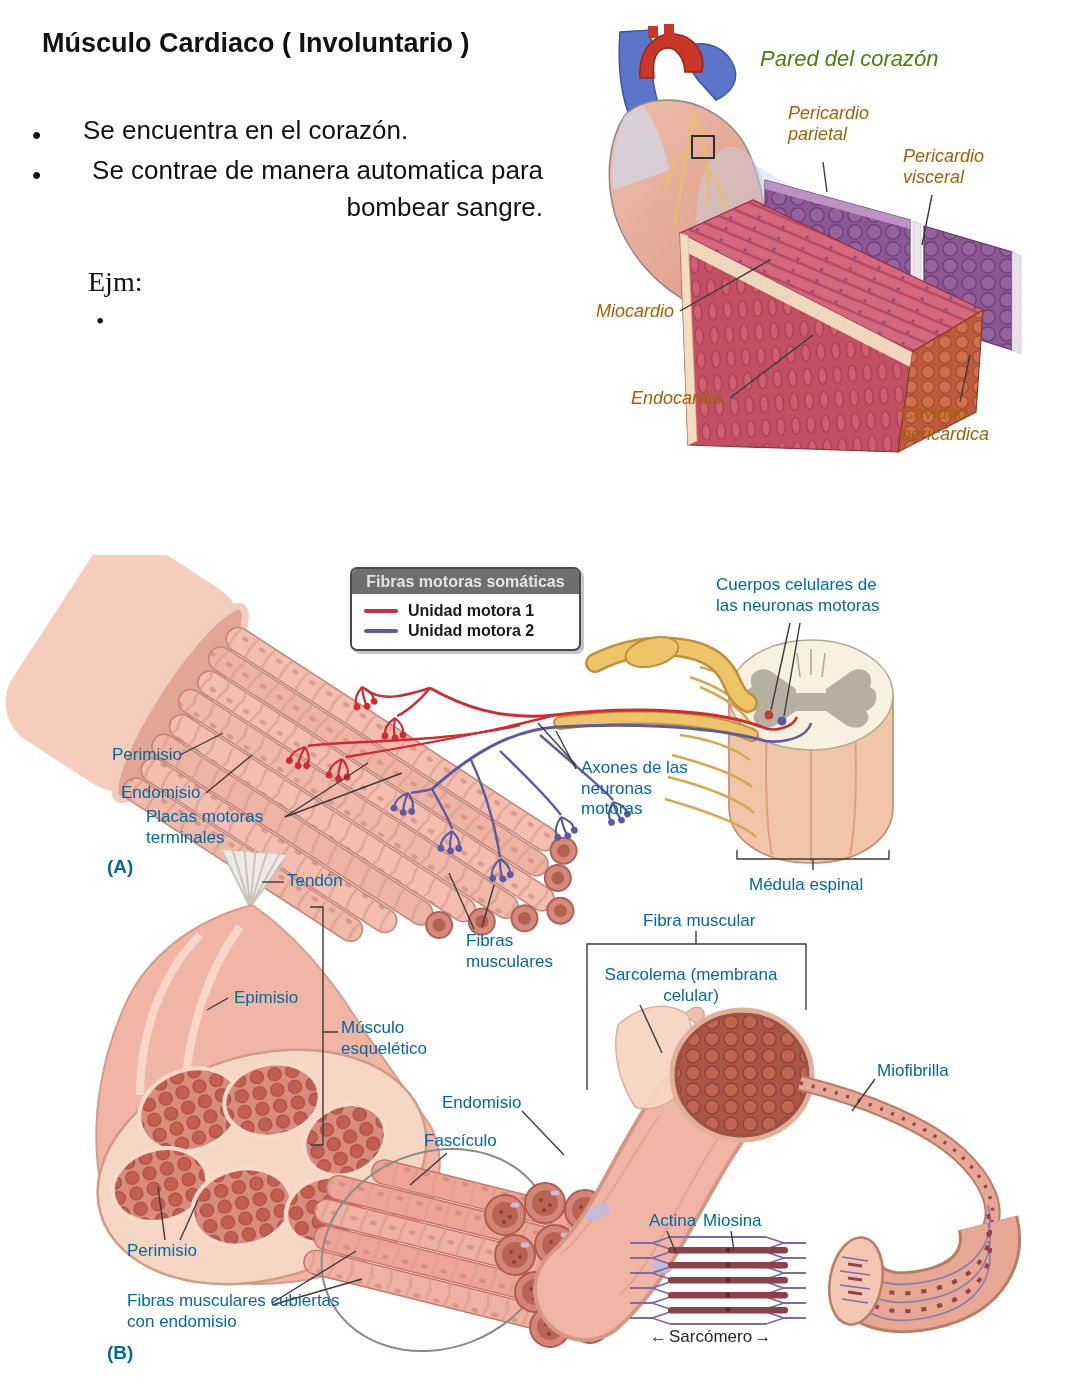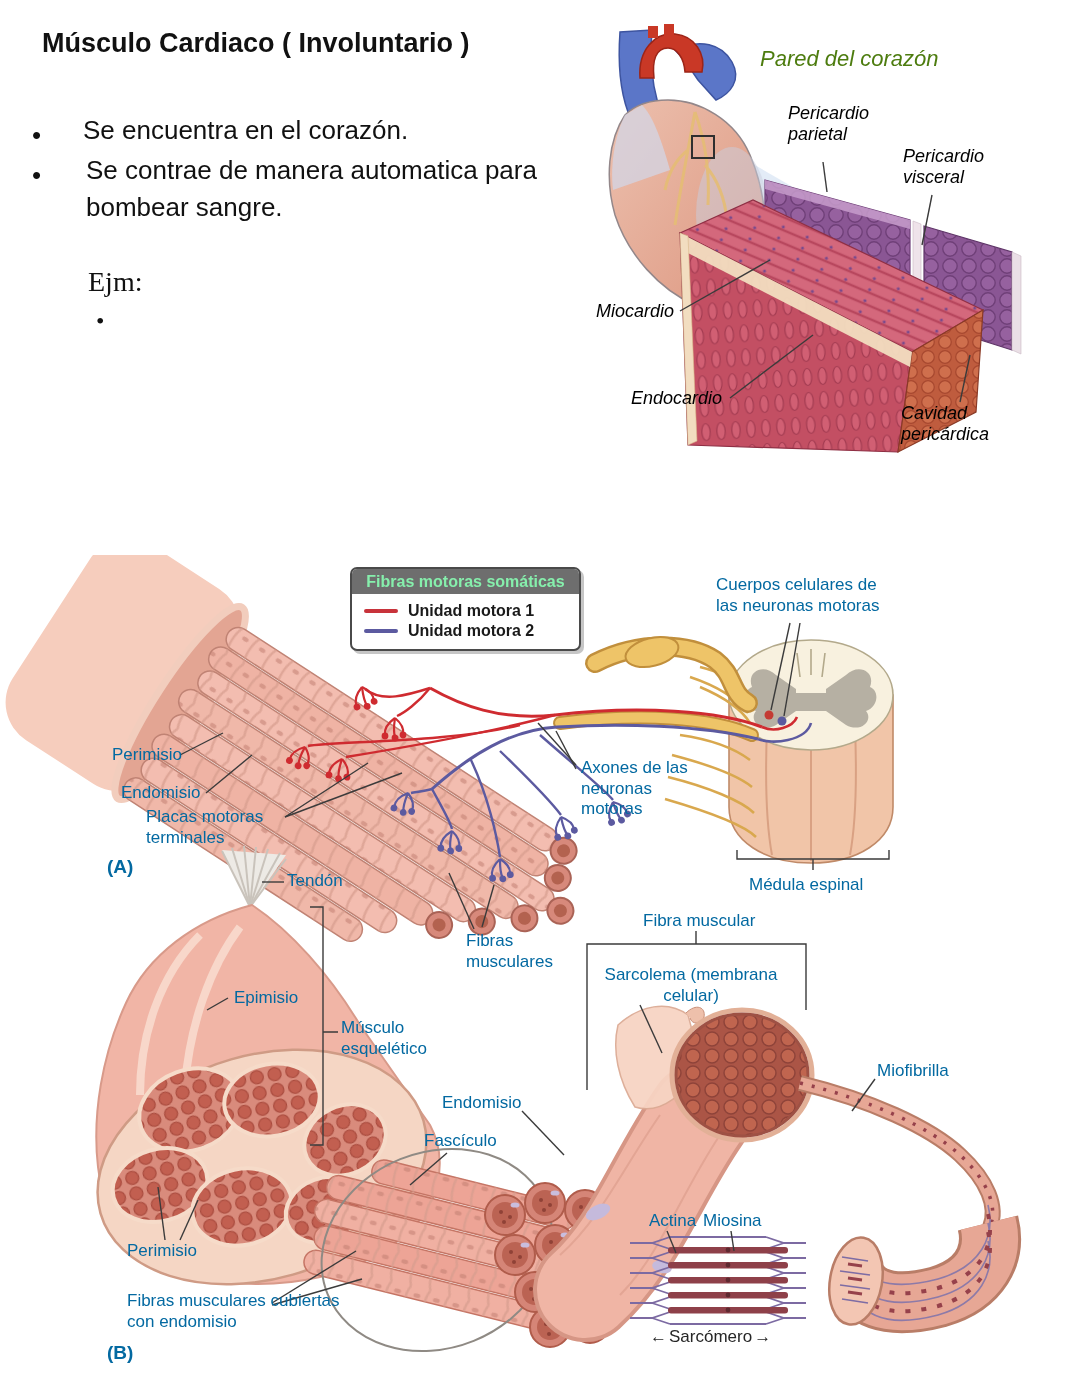--- a/index.html
+++ b/index.html
@@ -12,27 +12,27 @@
   .bullet-text{font-size:26px;line-height:1.42;}
   .serif{font-family:"Liberation Serif",serif;}
   .ejm-heading{font-size:28px;}
   .ejm-dot{font-size:24px;}
   .ejm-text{font-size:28px;line-height:1.28;}
   
   .section-heading{font-size:34px;font-weight:bold;letter-spacing:-0.5px;
                    border-bottom:3px solid #000;padding-bottom:3px;display:inline-block;}
   
   .lbl{position:absolute;font-size:17px;line-height:1.22;color:#0369a1;}
-  .lbl.it{font-style:italic;font-size:18px;line-height:1.18;color:#000000;}
+  .lbl.it{font-style:italic;font-size:18px;line-height:1.18;color:#a16207;}
   .fig-title{position:absolute;font-style:italic;font-size:22px;color:#4d7c0f;}
   .panel-tag{font-weight:bold;font-size:19px;}
   
   .legend{position:absolute;width:227px;border:2px solid #4a4a4a;border-radius:7px;
           background:#fff;box-shadow:3px 3px 0 #c6c6c6;overflow:hidden;}
-  .legend-header{background:#6e6e6e;color:#86efac;font-size:16px;font-weight:bold;
+  .legend-header{background:#6e6e6e;color:#e5e5e5;font-size:16px;font-weight:bold;
                  text-align:center;padding:4px 0 3px 0;}
   .legend-body{padding:6px 8px 7px 8px;}
   .legend-row{display:flex;align-items:center;margin:2px 0;}
   .legend-swatch{width:34px;height:4px;border-radius:2px;margin:0 10px 0 4px;flex:0 0 auto;}
   .sw-red{background:#c8333b;}
   .sw-blue{background:#5c5aa0;}
   .legend-label{font-size:16px;font-weight:bold;color:#1a1a1a;}
   .sarc-row{display:flex;align-items:center;font-size:17px;color:#262626;}
   .sarc-arrow{font-size:17px;margin:0 2px;}
 </style>
@@ -40,21 +40,21 @@
 <body>
 
 <div class="page">
 
   <div class="abs cardiac-title" style="left:42px;top:28px;">Músculo Cardiaco ( Involuntario )</div>
 
   <div class="abs bullet-dot" style="left:32px;top:122px;">•</div>
   <div class="abs bullet-text" style="left:83px;top:112px;width:480px;">Se encuentra en el corazón.</div>
 
   <div class="abs bullet-dot" style="left:32px;top:162px;">•</div>
-  <div class="abs bullet-text" style="left:86px;top:152px;width:475px;">Se contrae de manera automatica para bombear sangre.</div>
+  <div class="abs bullet-text" style="left:68px;top:152px;width:475px;text-align:right;">Se contrae de manera automatica para bombear sangre.</div>
 
   <div class="abs serif ejm-heading" style="left:88px;top:266px;">Ejm:</div>
   <div class="abs serif ejm-dot" style="left:96px;top:308px;">•</div>
 
   <div class="abs" style="left:580px;top:20px;width:500px;height:435px;">
 
     <svg width="500" height="435" viewBox="0 0 500 435">
       <defs>
         <pattern id="frontCells" width="15" height="24" patternUnits="userSpaceOnUse" patternTransform="rotate(-4)">
           <rect width="15" height="24" fill="#c34f63"></rect>

